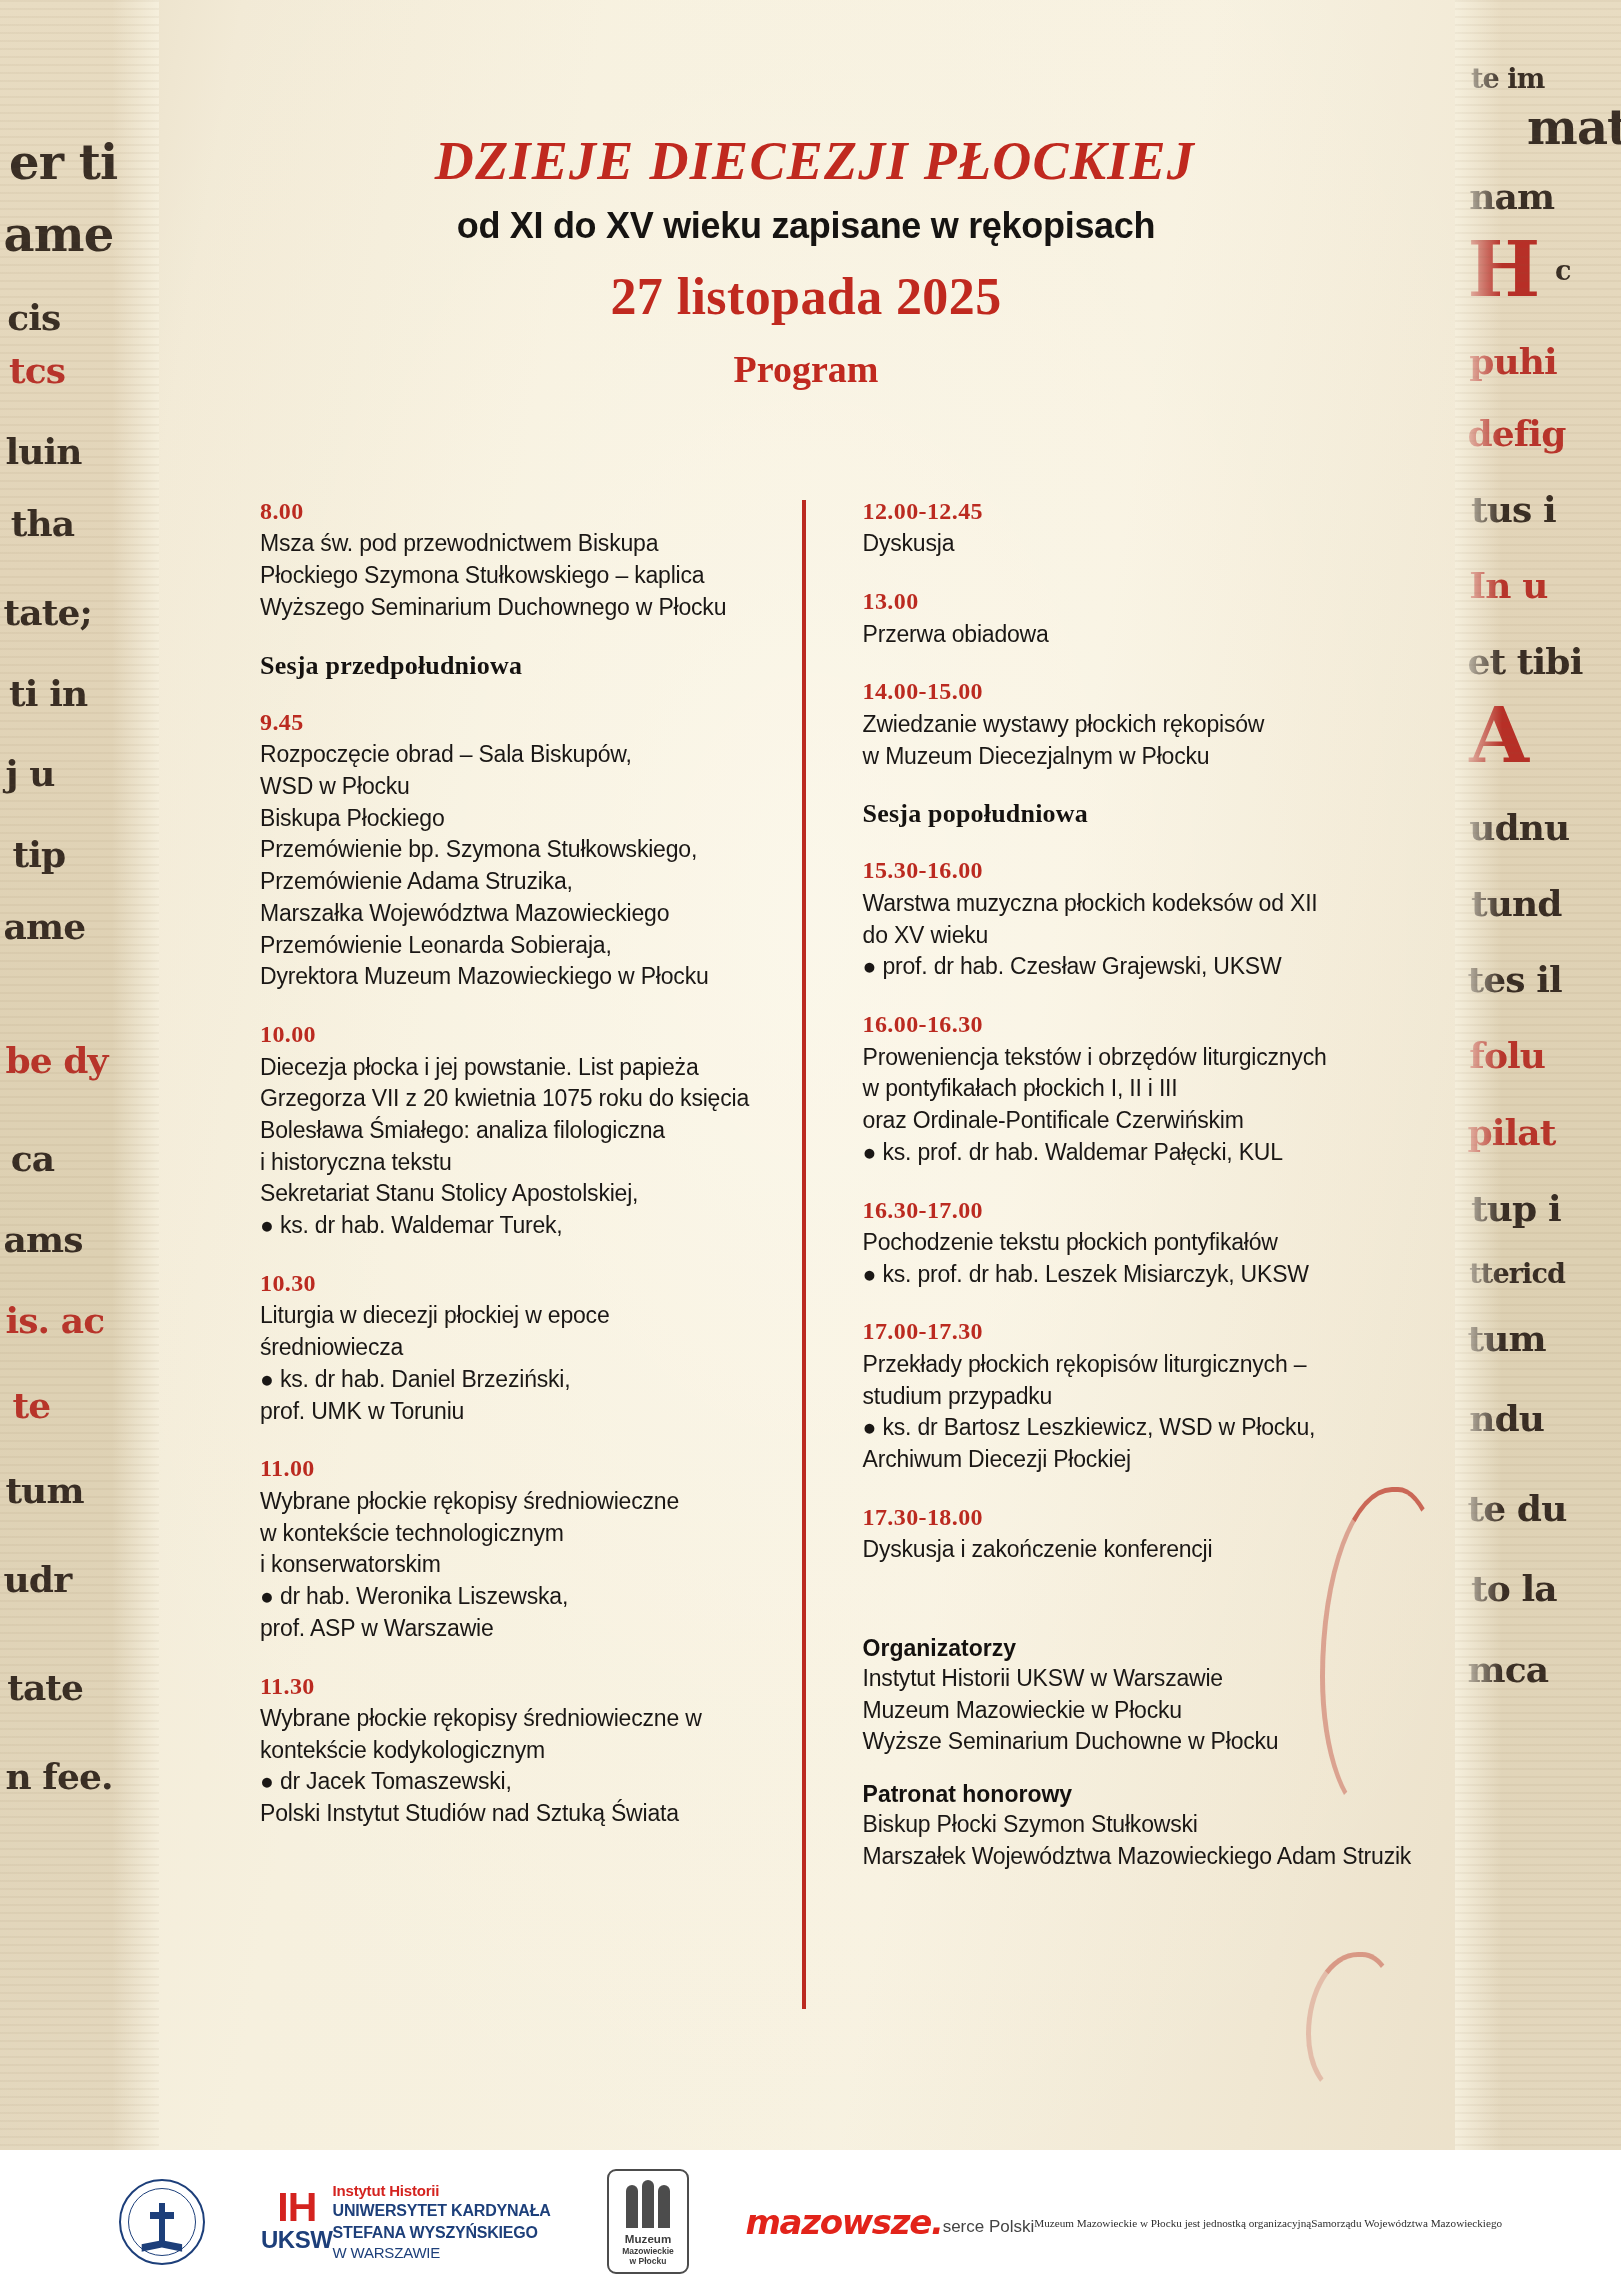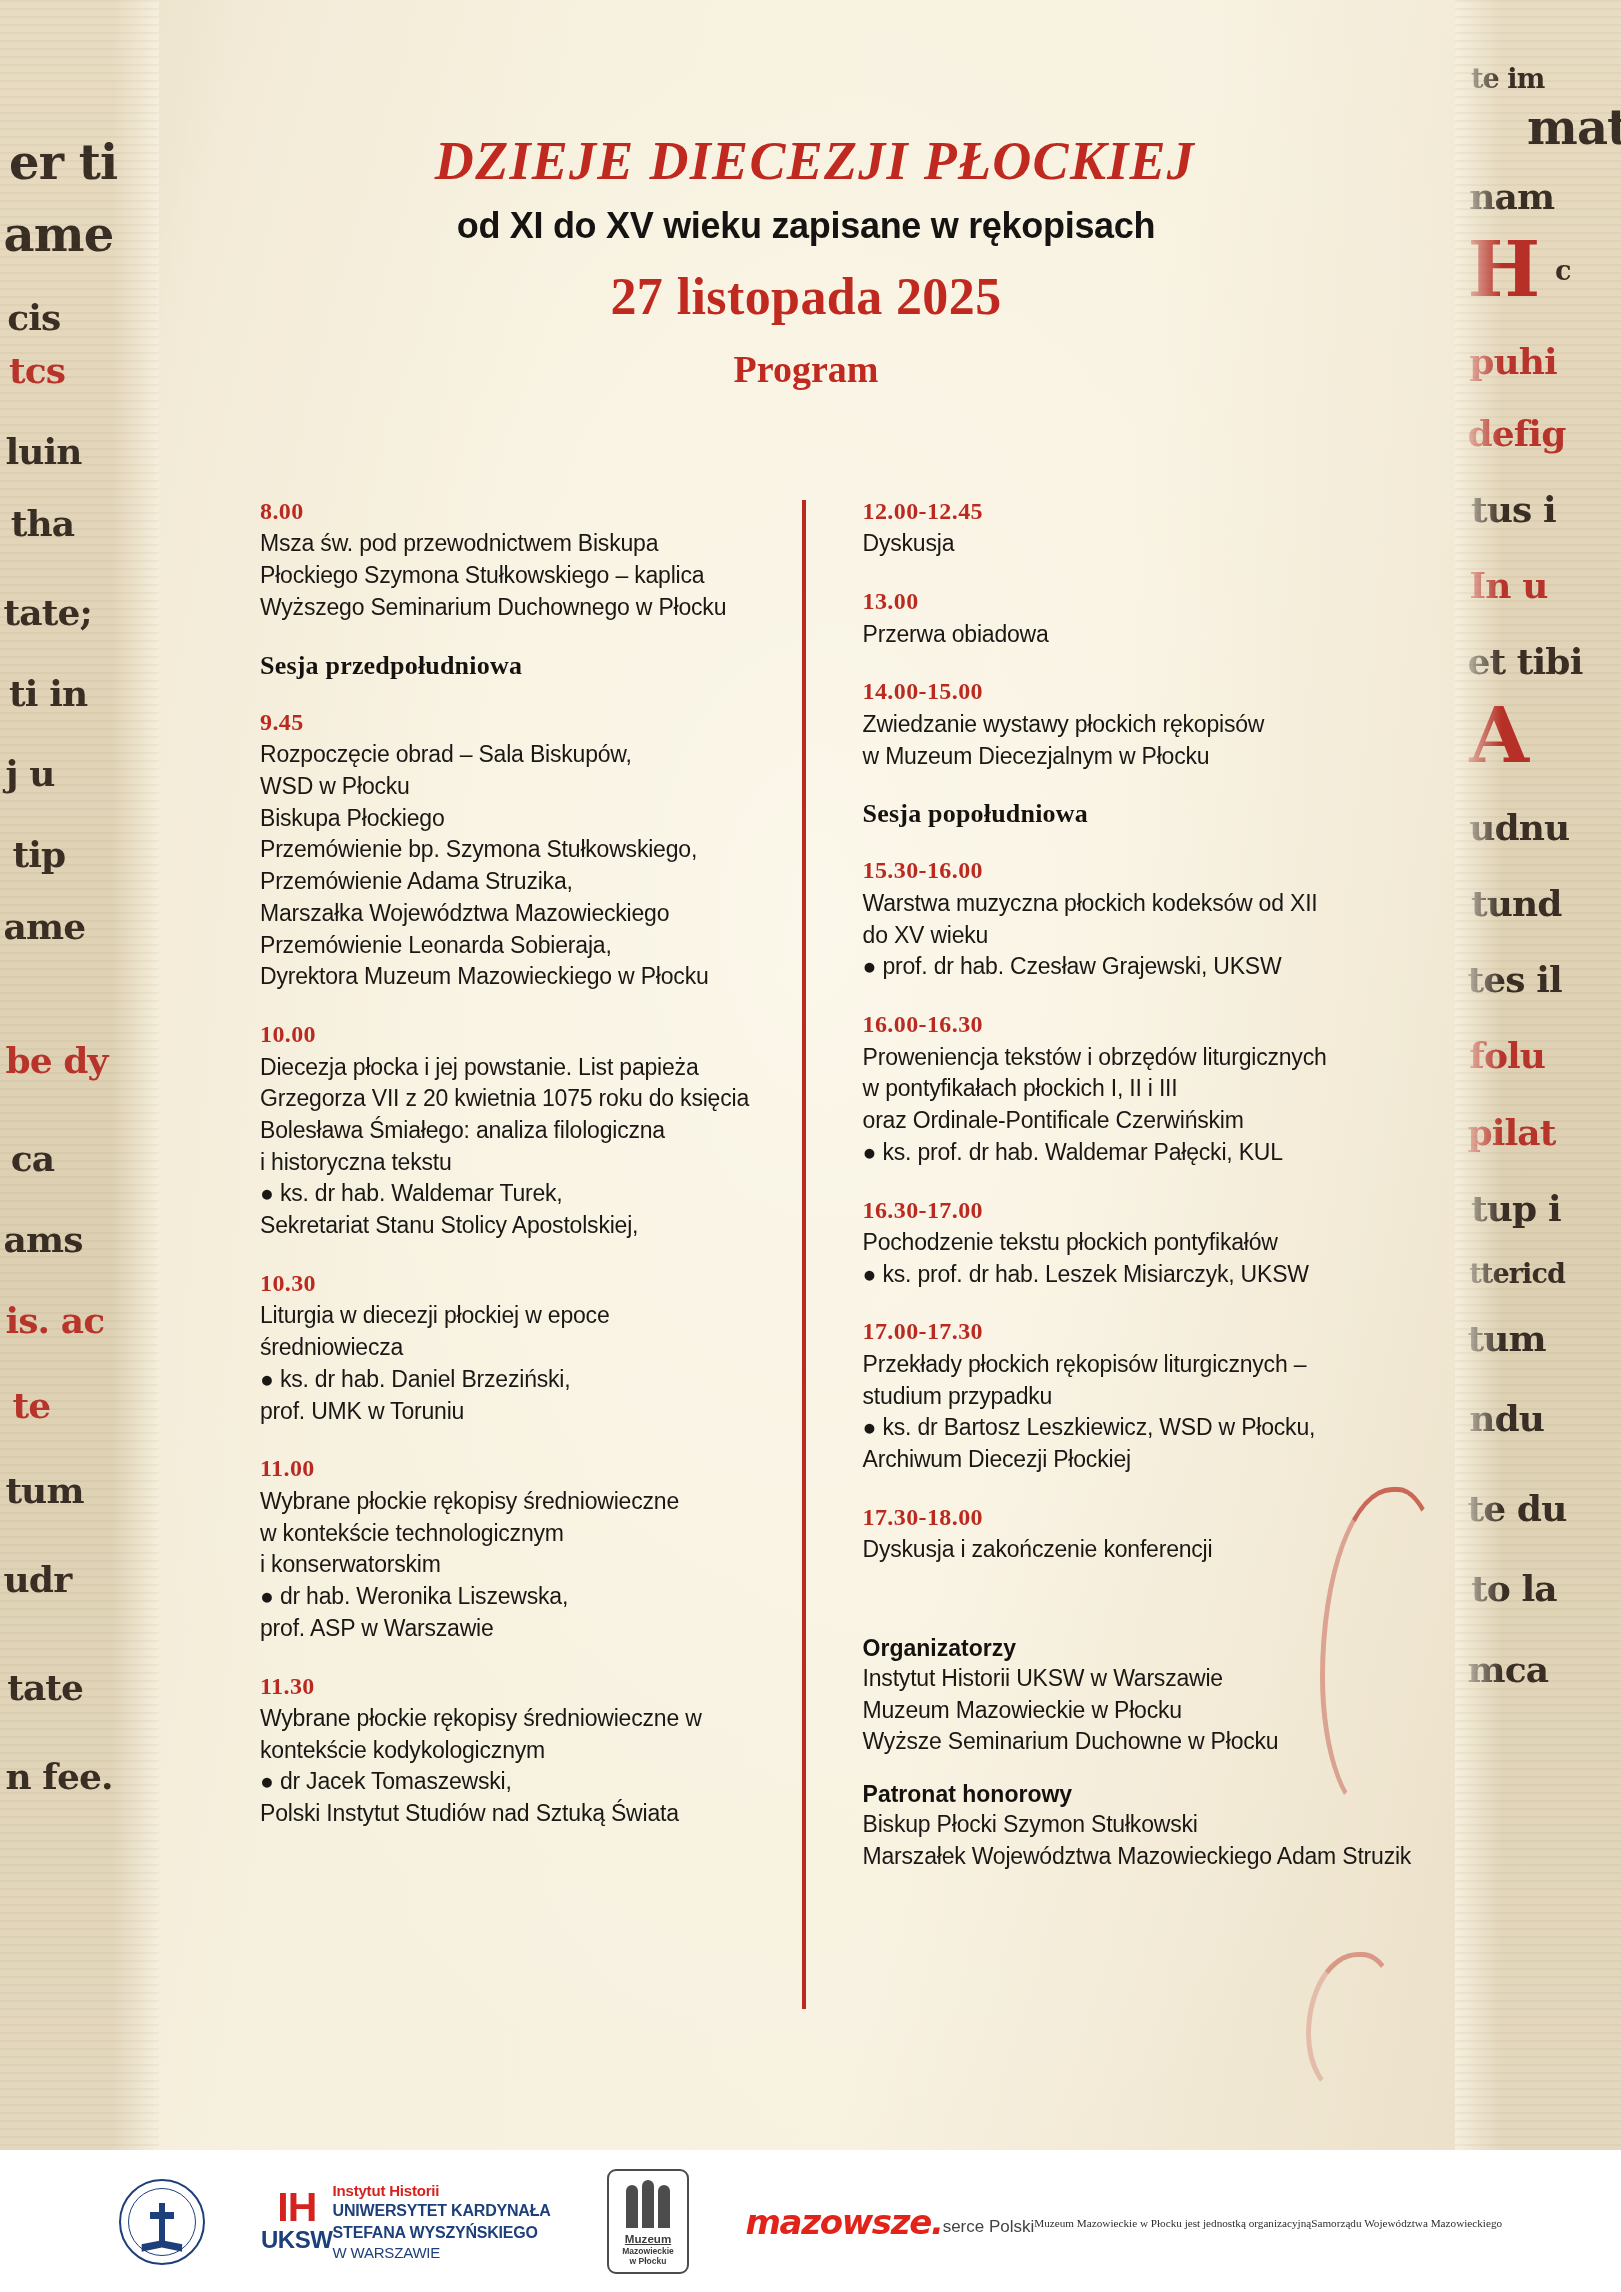--- a/index.html
+++ b/index.html
@@ -219,21 +219,21 @@
   }
   .muzeum .cols {
     height:50px; display:flex; align-items:flex-end; justify-content:center; gap:4.5px;
     margin-bottom:4.5px;
   }
   .muzeum .cols i {
     display:block; width:11.6px; height:43px; background:#4c4c4c;
     border-radius:6.3px 6.3px 0 0;
   }
   .muzeum .cols i.mid { height:48px; }
-  .muzeum .m1 { font-family:"Liberation Sans", sans-serif; font-weight:700; font-size:11.6px; color:#3d3d3d; line-height:1.15;text-decoration:underline; }
+  .muzeum .m1 { font-family:"Liberation Sans", sans-serif; font-weight:700; font-size:11.6px; color:#3d3d3d; line-height:1.15; }
   .muzeum .m2,
   .muzeum .m3 { font-family:"Liberation Sans", sans-serif; font-weight:700; font-size:8.5px; color:#3d3d3d; line-height:1.25; }
 
   .mazowsze { text-align:center; }
   .mazowsze .word {
     font-family:"DejaVu Sans", sans-serif;
     font-weight:700; font-style:italic;
     font-size:34px; color:#e2231a; line-height:1;
     letter-spacing:-1.3px;
   }
@@ -340,22 +340,22 @@
             <div>Dyrektora Muzeum Mazowieckiego w Płocku</div>
           </div>
         </div>
         <div class="block">
           <div class="time">10.00</div>
           <div class="lines">
             <div>Diecezja płocka i jej powstanie. List papieża</div>
             <div>Grzegorza VII z 20 kwietnia 1075 roku do księcia</div>
             <div>Bolesława Śmiałego: analiza filologiczna</div>
             <div>i historyczna tekstu</div>
+            <div>Sekretariat Stanu Stolicy Apostolskiej,</div>
             <div>● ks. dr hab. Waldemar Turek,</div>
-            <div>Sekretariat Stanu Stolicy Apostolskiej,</div>
           </div>
         </div>
         <div class="block">
           <div class="time">10.30</div>
           <div class="lines">
             <div>Liturgia w diecezji płockiej w epoce</div>
             <div>średniowiecza</div>
             <div>● ks. dr hab. Daniel Brzeziński,</div>
             <div>prof. UMK w Toruniu</div>
           </div>

